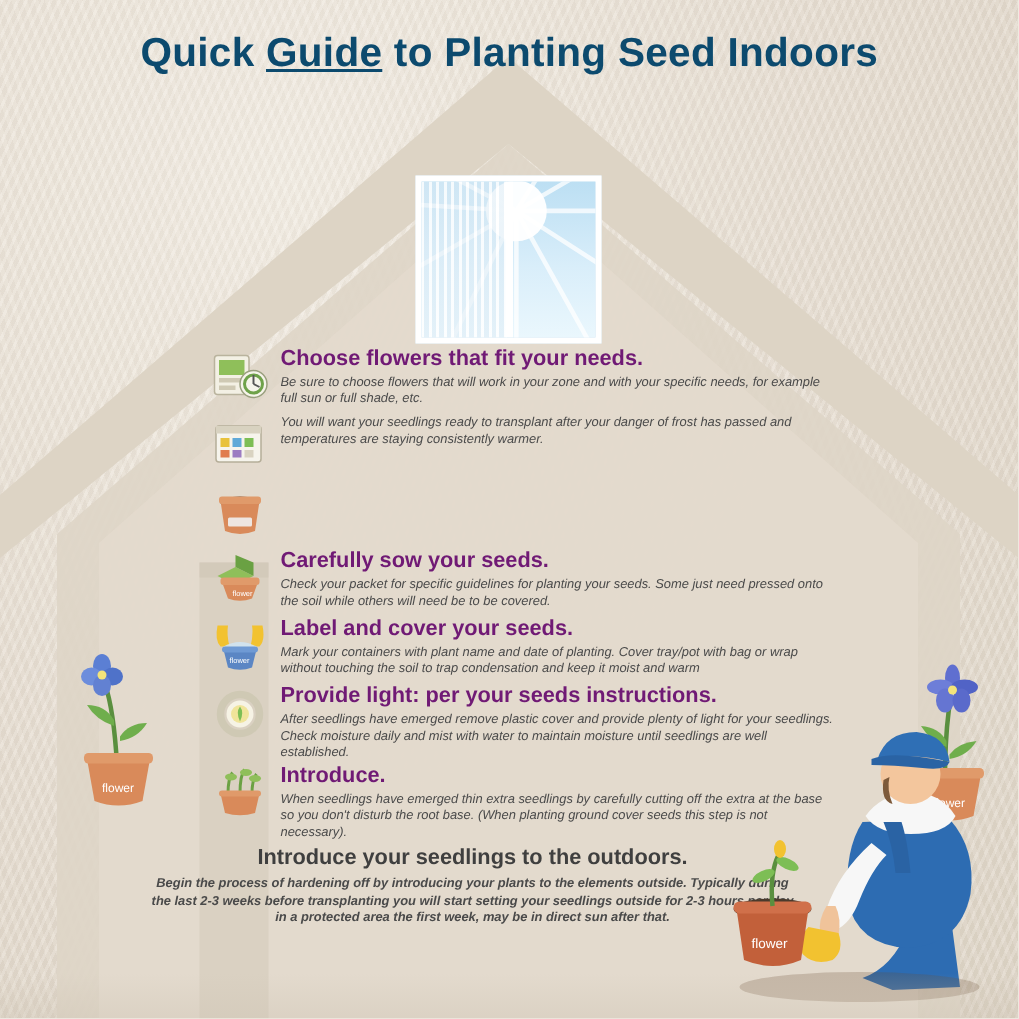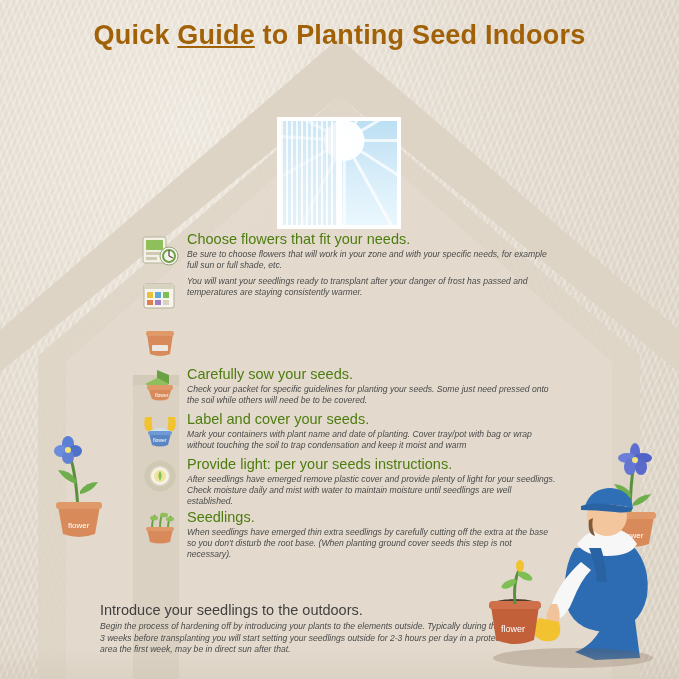--- a/index.html
+++ b/index.html
@@ -40,21 +40,21 @@
   }
   
   #title {
     position: absolute;
     left: 0;
     top: 20px;
     width: 679px;
     text-align: center;
     font-size: 27px;
     font-weight: bold;
-    color: #a16207;
+    color: #0c4a6e;
     letter-spacing: 0.2px;
   }
   #title .u {
     text-decoration: underline;
   }
   
   .window {
     position: absolute;
     left: 277px;
     top: 117px;
@@ -100,45 +100,47 @@
     width: 420px;
   }
   .step {
     position: relative;
     margin-bottom: 1px;
     padding-left: 50px;
     min-height: 44px;
   }
   .step-title {
     font-size: 14.5px;
-    color: #4d7c0f;
+    color: #701a75;
     line-height: 17px;
     margin: 0 0 1px 0;
+    font-weight: bold;
   }
   .step-body {
     font-size: 8.6px;
     font-style: italic;
     color: #4a4a4a;
     line-height: 11.2px;
     margin: 0;
   }
   .step-icon {
     position: absolute;
     left: 2px;
     top: 0px;
     width: 42px;
     height: 40px;
   }
   
   #footer {
     position: absolute;
     left: 100px;
-    top: 602px;
+    top: 564px;
     width: 430px;
-    text-align: left;
+    text-align: center;
+    font-weight: bold;
   }
   #footer .f-title {
     font-size: 14.5px;
     color: #3f3f3f;
     margin-bottom: 3px;
   }
   #footer .f-body {
     font-size: 8.6px;
     font-style: italic;
     color: #4a4a4a;
@@ -299,21 +301,21 @@
       <svg class="step-icon" viewBox="0 0 42 40">
         <path d="M13 20 Q13 10 16 6" stroke="#6aa143" stroke-width="2" fill="none"></path>
         <path d="M21 20 Q21 8 24 4" stroke="#6aa143" stroke-width="2" fill="none"></path>
         <path d="M29 20 Q29 11 32 7" stroke="#6aa143" stroke-width="2" fill="none"></path>
         <ellipse cx="15" cy="9" rx="4" ry="2.3" fill="#8fbf5a"></ellipse>
         <ellipse cx="25" cy="6" rx="4" ry="2.3" fill="#8fbf5a"></ellipse>
         <ellipse cx="31" cy="10" rx="4" ry="2.3" fill="#8fbf5a"></ellipse>
         <path d="M8 20 L11 33 Q21 36 31 33 L34 20 Z" fill="#d98a5a"></path>
         <rect x="7" y="18" width="28" height="4" rx="2" fill="#e09a6a"></rect>
       </svg>
-      <p class="step-title">Seedlings.</p>
+      <p class="step-title">Introduce.</p>
       <p class="step-body">When seedlings have emerged thin extra seedlings by carefully cutting off the extra at the base so you don't disturb the root base. (When planting ground cover seeds this step is not necessary).</p>
     </div>
   </div>
 
   <div id="footer">
     <div class="f-title">Introduce your seedlings to the outdoors.</div>
     <div class="f-body">Begin the process of hardening off by introducing your plants to the elements outside.  Typically during the last 2-3 weeks before transplanting you will start setting your seedlings outside for 2-3 hours per day in a protected area the first week, may be in direct sun after that.</div>
   </div>
 
   <svg class="pot-left" viewBox="0 0 74 126">

